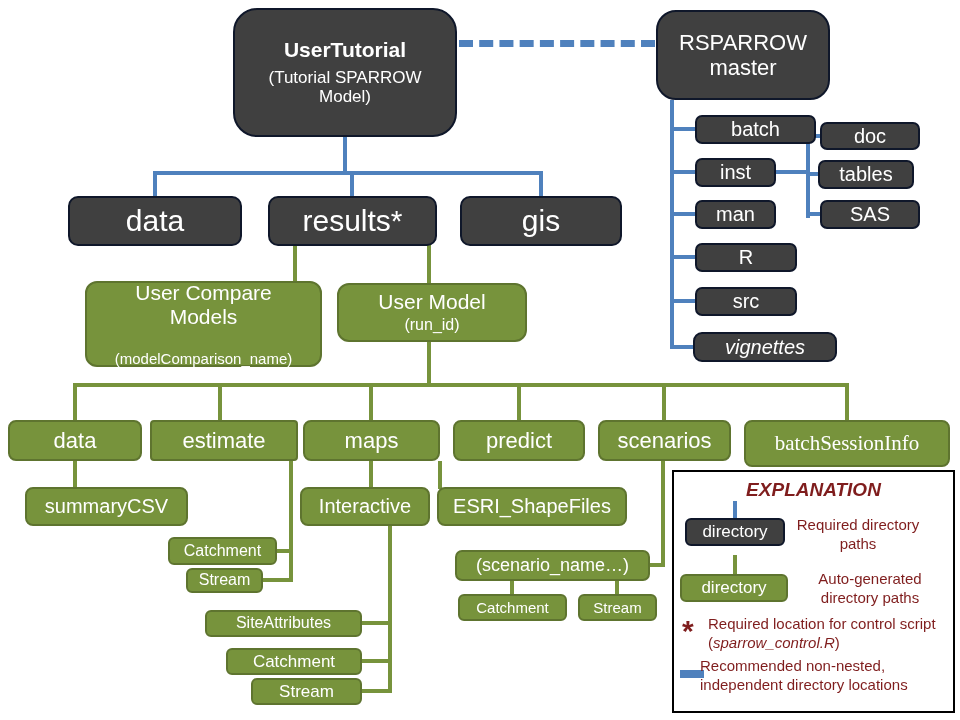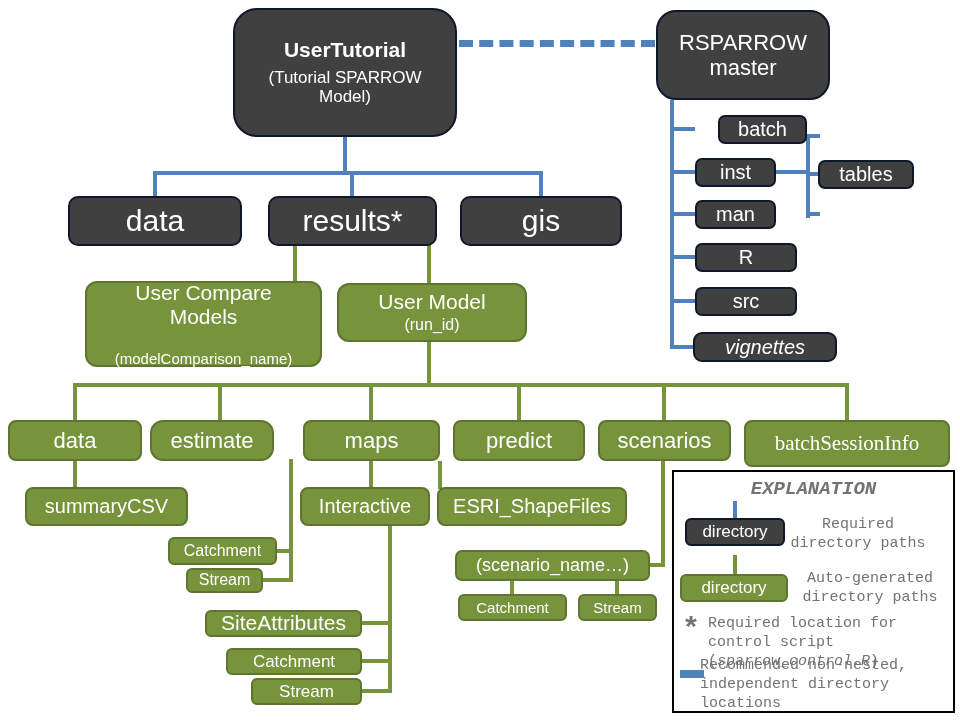--- a/index.html
+++ b/index.html
@@ -9,21 +9,21 @@
   .box { position:absolute; display:flex; flex-direction:column; align-items:center; justify-content:center;
          text-align:center; color:#ffffff; line-height:1.15; }
   .blue  { background:#404040; border:2px solid #0f172a; }
   .green { background:#77933c; border:2px solid #5e742f; }
   .ln { position:absolute; }
   .lb { background:#4f81bd; }
   .lg { background:#77933c; }
   .dotted { border-top:7px dashed #4f81bd; background:none; }
   .legend { position:absolute; left:672px; top:470px; width:283px; height:243px;
             background:#ffffff; border:2px solid #000000; }
-  .legend .txt { position:absolute; color:#737373; font-size:15px; line-height:1.25;font-family:Liberation Mono, monospace; }
+  .legend .txt { position:absolute; color:#7f1d1d; font-size:15px; line-height:1.25; }
 </style>
 </head>
 <body>
 
 <div id="stage">
 
   <div class="ln lb" style="left:343px;top:137px;width:4px;height:36px;"></div>
   <div class="ln lb" style="left:153px;top:171px;width:390px;height:4px;"></div>
   <div class="ln lb" style="left:153px;top:171px;width:4px;height:25px;"></div>
   <div class="ln lb" style="left:350px;top:171px;width:4px;height:25px;"></div>
@@ -74,55 +74,57 @@
   </div>
 
   <div class="box blue" style="left:656px;top:10px;width:174px;height:90px;border-radius:20px;">
     <div style="font-size:22px;width:130px;">RSPARROW master</div>
   </div>
 
   <div class="box blue" style="left:68px;top:196px;width:174px;height:50px;border-radius:10px;font-size:30px;">data</div>
   <div class="box blue" style="left:268px;top:196px;width:169px;height:50px;border-radius:10px;font-size:30px;">results*</div>
   <div class="box blue" style="left:460px;top:196px;width:162px;height:50px;border-radius:10px;font-size:30px;">gis</div>
 
-  <div class="box blue" style="left:718px;top:115px;width:89px;height:29px;border-radius:7px;font-size:20px;">batch</div>
+  <div class="box blue" style="left:695px;top:115px;width:121px;height:29px;border-radius:7px;font-size:20px;">batch</div>
   <div class="box blue" style="left:695px;top:158px;width:81px;height:29px;border-radius:7px;font-size:20px;">inst</div>
   <div class="box blue" style="left:695px;top:200px;width:81px;height:29px;border-radius:7px;font-size:20px;">man</div>
   <div class="box blue" style="left:695px;top:243px;width:102px;height:29px;border-radius:7px;font-size:20px;">R</div>
   <div class="box blue" style="left:695px;top:287px;width:102px;height:29px;border-radius:7px;font-size:20px;">src</div>
   <div class="box blue" style="left:693px;top:332px;width:144px;height:30px;border-radius:9px;font-size:20px;font-style:italic;">vignettes</div>
 
+  <div class="box blue" style="left:820px;top:122px;width:100px;height:28px;border-radius:7px;font-size:20px;">doc</div>
   <div class="box blue" style="left:818px;top:160px;width:96px;height:29px;border-radius:7px;font-size:20px;">tables</div>
+  <div class="box blue" style="left:820px;top:200px;width:100px;height:29px;border-radius:7px;font-size:20px;">SAS</div>
 
   <div class="box green" style="left:85px;top:281px;width:237px;height:86px;border-radius:12px;">
     <div style="font-size:21px;width:160px;">User Compare Models</div>
     <div style="font-size:15px;margin-top:20px;">(modelComparison_name)</div>
   </div>
 
   <div class="box green" style="left:337px;top:283px;width:190px;height:59px;border-radius:12px;">
     <div style="font-size:21px;">User Model</div>
     <div style="font-size:16px;margin-top:2px;">(run_id)</div>
   </div>
 
   <div class="box green" style="left:8px;top:420px;width:134px;height:41px;border-radius:8px;font-size:22px;">data</div>
-  <div class="box green" style="left:150px;top:420px;width:124px;height:41px;border-radius:13px;font-size:22px;">estimate</div>
+  <div class="box green" style="left:150px;top:420px;width:148px;height:41px;border-radius:4px;font-size:22px;">estimate</div>
   <div class="box green" style="left:303px;top:420px;width:137px;height:41px;border-radius:8px;font-size:22px;">maps</div>
   <div class="box green" style="left:453px;top:420px;width:132px;height:41px;border-radius:8px;font-size:22px;">predict</div>
   <div class="box green" style="left:598px;top:420px;width:133px;height:41px;border-radius:8px;font-size:22px;">scenarios</div>
   <div class="box green" style="left:744px;top:420px;width:206px;height:47px;border-radius:8px;font-size:21px;font-family:Liberation Serif, serif;">batchSessionInfo</div>
 
   <div class="box green" style="left:25px;top:487px;width:163px;height:39px;border-radius:8px;font-size:20px;">summaryCSV</div>
 
   <div class="box green" style="left:168px;top:537px;width:109px;height:28px;border-radius:6px;font-size:16px;">Catchment</div>
   <div class="box green" style="left:186px;top:568px;width:77px;height:25px;border-radius:6px;font-size:16px;">Stream</div>
 
   <div class="box green" style="left:300px;top:487px;width:130px;height:39px;border-radius:8px;font-size:20px;">Interactive</div>
   <div class="box green" style="left:437px;top:487px;width:190px;height:39px;border-radius:8px;font-size:20px;">ESRI_ShapeFiles</div>
 
-  <div class="box green" style="left:205px;top:610px;width:157px;height:27px;border-radius:6px;font-size:21px;">SiteAttributes</div>
+  <div class="box green" style="left:205px;top:610px;width:157px;height:27px;border-radius:6px;font-size:16px;">SiteAttributes</div>
   <div class="box green" style="left:226px;top:648px;width:136px;height:27px;border-radius:6px;font-size:17px;">Catchment</div>
   <div class="box green" style="left:251px;top:678px;width:111px;height:27px;border-radius:6px;font-size:17px;">Stream</div>
 
   <div class="box green" style="left:455px;top:550px;width:195px;height:31px;border-radius:7px;font-size:18px;">(scenario_name…)</div>
   <div class="box green" style="left:458px;top:594px;width:109px;height:27px;border-radius:6px;font-size:15px;">Catchment</div>
   <div class="box green" style="left:578px;top:594px;width:79px;height:27px;border-radius:6px;font-size:15px;">Stream</div>
 
   <div class="legend">
     <div class="txt" style="left:0;top:6px;width:100%;text-align:center;font-size:19px;font-weight:bold;font-style:italic;">EXPLANATION</div>
 

